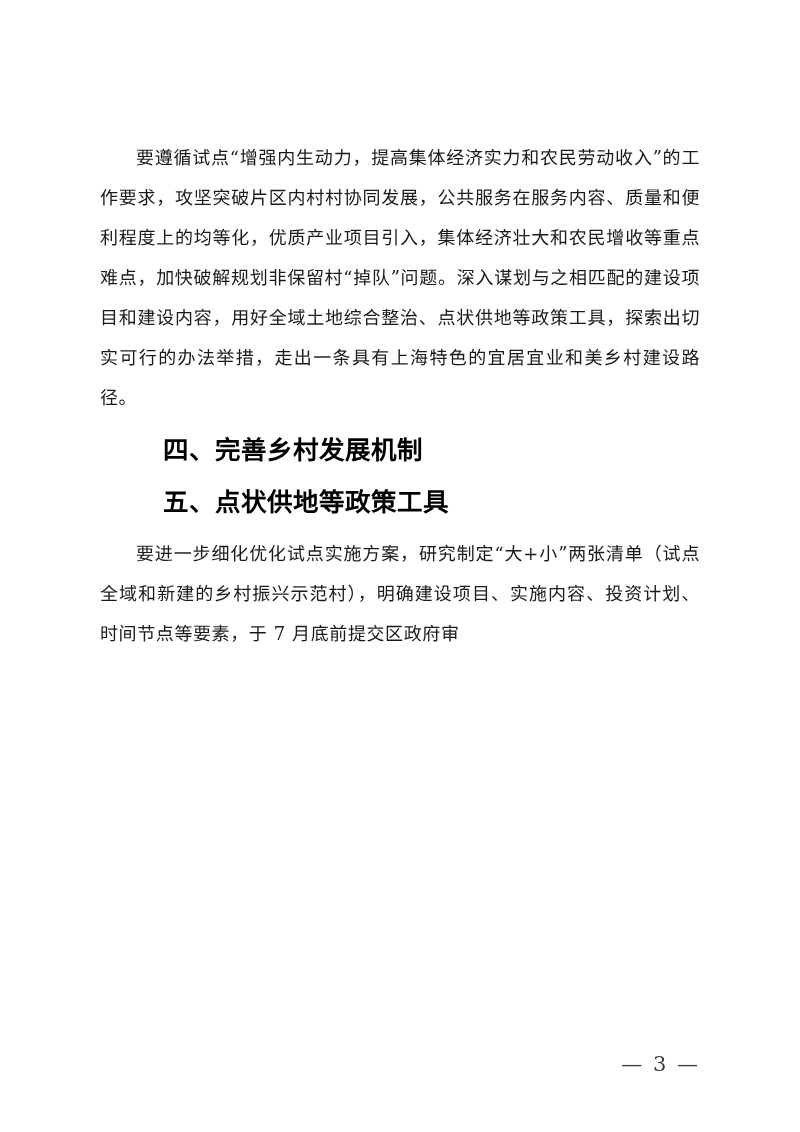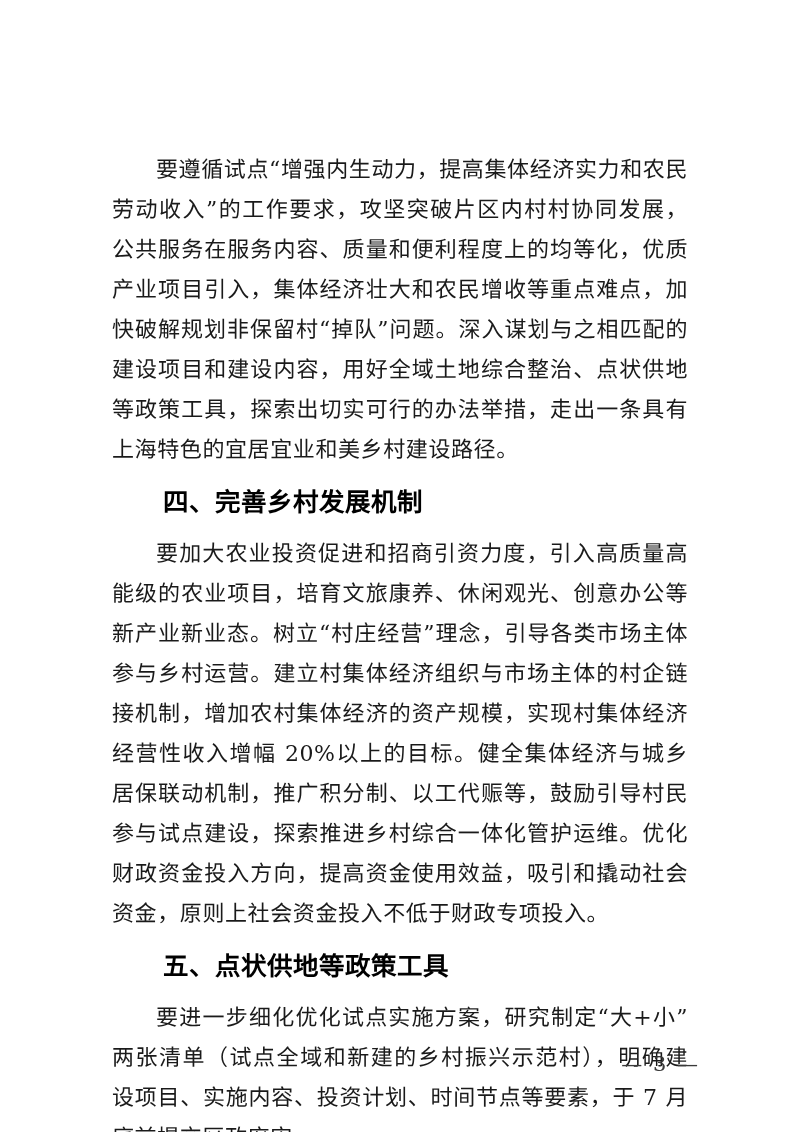--- a/index.html
+++ b/index.html
@@ -22,23 +22,23 @@
   
   .text-column {
     position: absolute;
     left: 100px;
     top: 138px;
     width: 600px;
   }
 
   
   .body-para {
-    margin: 12px;
+    margin: 0;
     font-family: "DejaVu Serif", "Liberation Serif", serif;
-    font-size: 22px;
+    font-size: 18px;
     line-height: 40px;
     color: #1a1a1a;
     text-align: justify;
     text-align-last: left;
     text-justify: inter-character;
     letter-spacing: 0.6px;
     text-indent: 2em;
     font-weight: 400;
   }
 
@@ -73,21 +73,20 @@
 <body>
 
 <div class="page">
 
   <div class="text-column">
 
     <p class="body-para">要遵循试点“增强内生动力，提高集体经济实力和农民劳动收入”的工作要求，攻坚突破片区内村村协同发展，公共服务在服务内容、质量和便利程度上的均等化，优质产业项目引入，集体经济壮大和农民增收等重点难点，加快破解规划非保留村“掉队”问题。深入谋划与之相匹配的建设项目和建设内容，用好全域土地综合整治、点状供地等政策工具，探索出切实可行的办法举措，走出一条具有上海特色的宜居宜业和美乡村建设路径。</p>
 
     <h2 class="section-heading">四、完善乡村发展机制</h2>
 
-    <p class="body-para">要加大农业投资促进和招商引资力度，引入高质量高能级的农业项目，培育文旅康养、休闲观光、创意办公等新产业新业态。树立“村庄经营”理念，引导各类市场主体参与乡村运营。建立村集体经济组织与市场主体的村企链接机制，增加农村集体经济的资产规模，实现村集体经济经营性收入增幅 20%以上的目标。健全集体经济与城乡居保联动机制，推广积分制、以工代赈等，鼓励引导村民参与试点建设，探索推进乡村综合一体化管护运维。优化财政资金投入方向，提高资金使用效益，吸引和撬动社会资金，原则上社会资金投入不低于财政专项投入。</p>
 
     <h2 class="section-heading">五、点状供地等政策工具</h2>
 
     <p class="body-para">要进一步细化优化试点实施方案，研究制定“大+小”两张清单（试点全域和新建的乡村振兴示范村），明确建设项目、实施内容、投资计划、时间节点等要素，于 7 月底前提交区政府审</p>
 
   </div>
 
   <div class="page-footer">— 3 —</div>
 
 </div>

